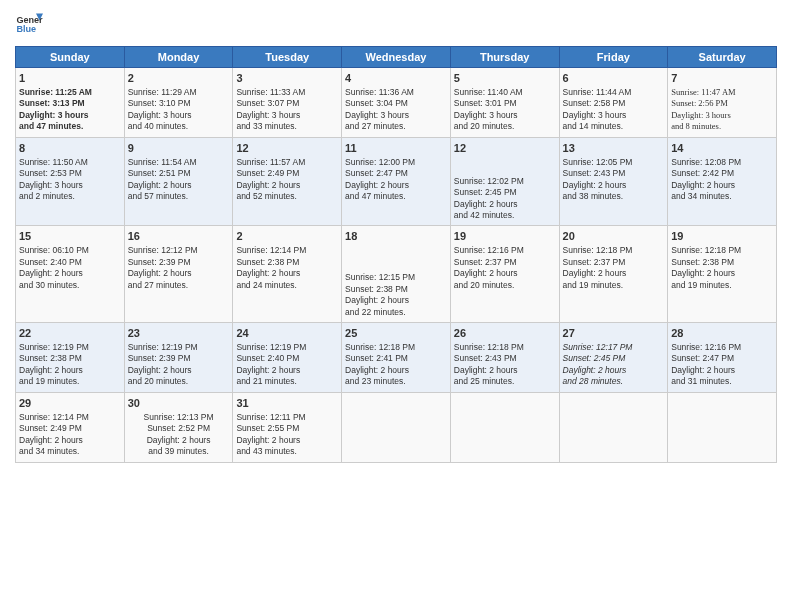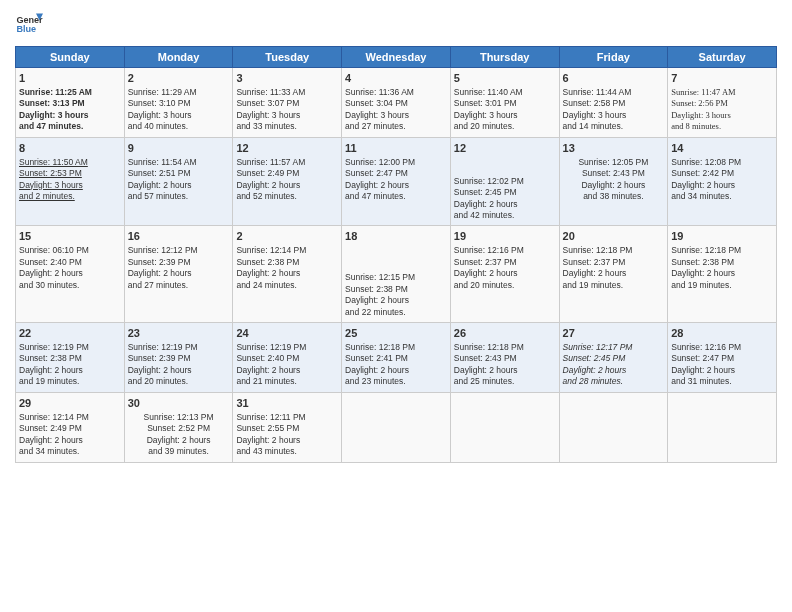--- a/index.html
+++ b/index.html
@@ -162,21 +162,21 @@
             <span class="day-num">7</span>
             <span class="day-info" style="white-space: pre-wrap; font-family: Liberation Serif, serif;">Sunrise: 11:47 AM
 Sunset: 2:56 PM
 Daylight: 3 hours
 and 8 minutes.</span>
           </td>
         </tr>
         <tr>
           <td>
             <span class="day-num">8</span>
-            <span class="day-info" style="white-space: pre-wrap; text-decoration: underline;">Sunrise: 11:50 AM
+            <span class="day-info" style="white-space: pre-wrap;">Sunrise: 11:50 AM
 Sunset: 2:53 PM
 Daylight: 3 hours
 and 2 minutes.</span>
           </td>
           <td>
             <span class="day-num">9</span>
             <span class="day-info" style="white-space: pre-wrap;">Sunrise: 11:54 AM
 Sunset: 2:51 PM
 Daylight: 2 hours
 and 57 minutes.</span>
@@ -197,21 +197,21 @@
           </td>
           <td>
             <span class="day-num">12</span>
             <span class="day-info" style="white-space: pre-wrap; margin-top: 20px;">Sunrise: 12:02 PM
 Sunset: 2:45 PM
 Daylight: 2 hours
 and 42 minutes.</span>
           </td>
           <td>
             <span class="day-num">13</span>
-            <span class="day-info" style="white-space: pre-wrap; text-align: center;">Sunrise: 12:05 PM
+            <span class="day-info" style="white-space: pre-wrap;">Sunrise: 12:05 PM
 Sunset: 2:43 PM
 Daylight: 2 hours
 and 38 minutes.</span>
           </td>
           <td>
             <span class="day-num">14</span>
             <span class="day-info" style="white-space: pre-wrap;">Sunrise: 12:08 PM
 Sunset: 2:42 PM
 Daylight: 2 hours
 and 34 minutes.</span>

